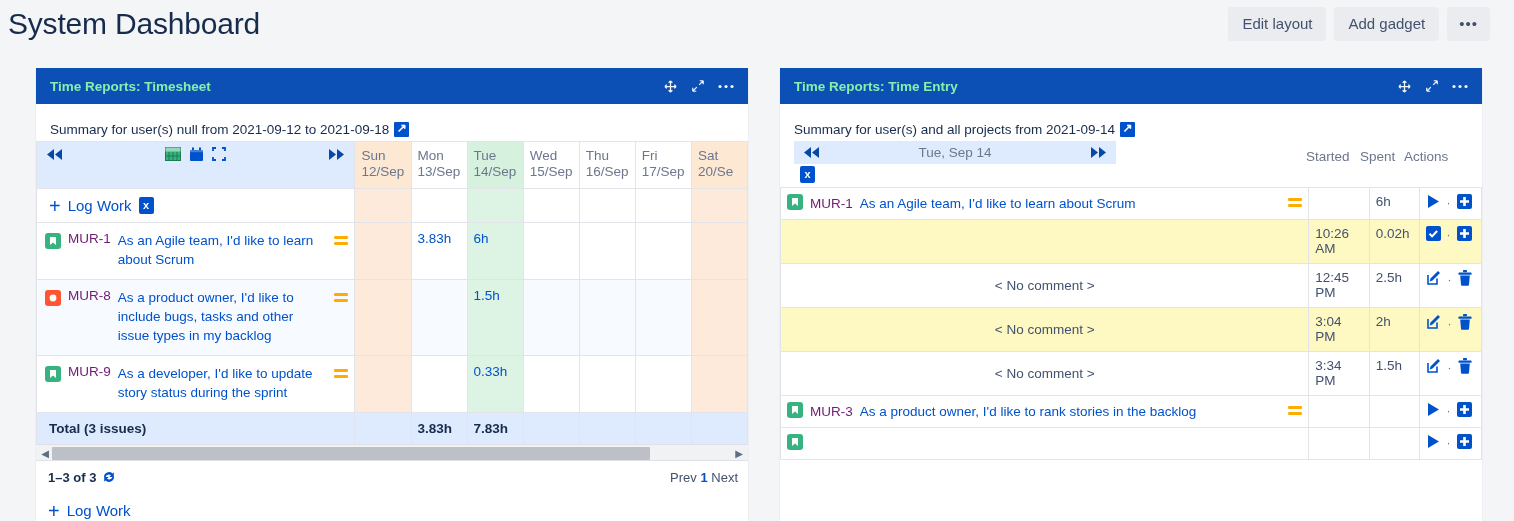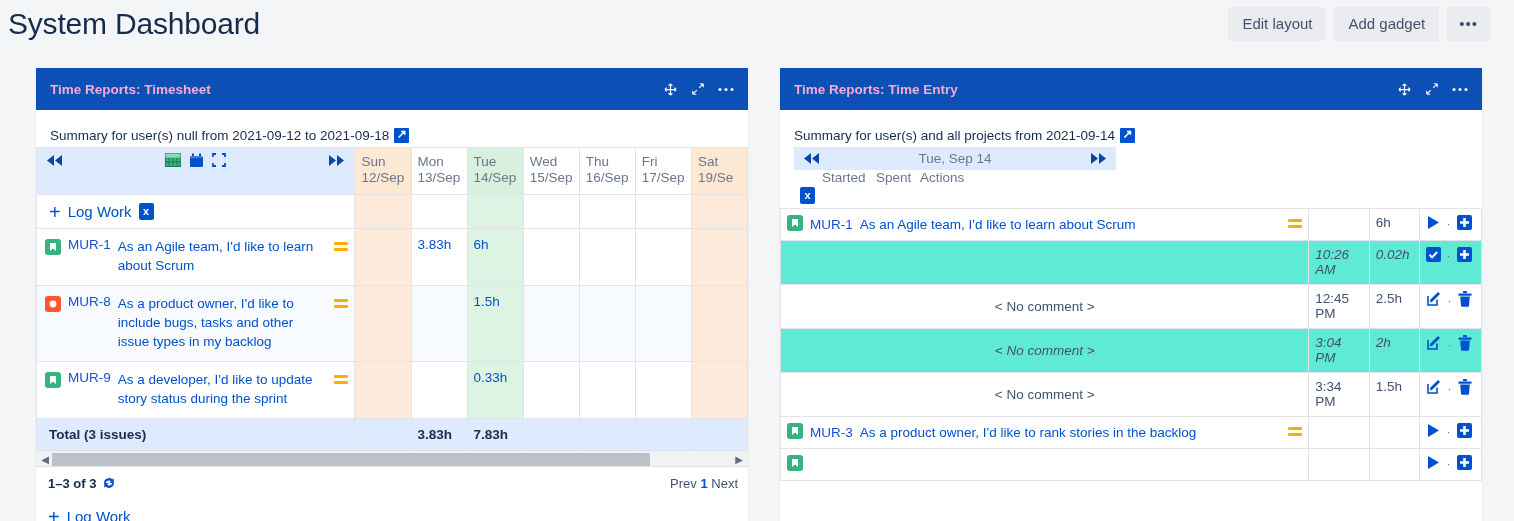--- a/index.html
+++ b/index.html
@@ -25,21 +25,21 @@
     padding:0 14px; height:34px; line-height:34px; cursor:pointer;
     white-space:nowrap;
   }
   .btn.dots { padding:0 12px; letter-spacing:1px; font-size:15px; }
 
   
   .gadget { position:absolute; background:#fff; box-shadow:0 1px 1px rgba(9,30,66,.15); }
   .g-left  { left:36px;  top:68px; width:712px; height:460px; }
   .g-right { left:780px; top:68px; width:702px; height:460px; }
   .g-head {
-    height:42px; background:#0c4fb5; color:#f9a8d4;
+    height:36px; background:#0c4fb5; color:#86efac;
     display:flex; align-items:center; padding:0 14px;
     font-size:13.5px; font-weight:bold;
   }
   .g-head .ttl { flex:1; white-space:nowrap; }
   .g-head .hicons { display:flex; align-items:center; gap:13px; opacity:.95; }
   .g-head svg { display:block; }
   .g-body { position:relative; padding:0; overflow:hidden; }
 
   
   .summary {
@@ -84,21 +84,21 @@
     padding:6px 22px 8px 6px; line-height:16px;
   }
   .dh-wknd{ background:#fde8d4; }
   .dh-today{ background:#d6f2df;margin-top:16px; }
   .c-wknd{ background:#fdeada; }
   .c-today{ background:#ddf4e5; }
 
   td.issue { padding:8px 6px 10px 8px; }
   .irow { display:flex; align-items:flex-start; gap:7px; }
   .ityp { flex:0 0 auto; margin-top:2px; }
-  .ikey { color:#1d4ed8; white-space:nowrap; flex:0 0 auto; }
+  .ikey { color:#701a75; white-space:nowrap; flex:0 0 auto; }
   .isum { color:#0052cc; flex:1 1 auto; line-height:19px; }
   .prio { flex:0 0 auto; margin-top:3px; }
 
   td.hrs { padding:8px 6px; color:#0052cc; font-size:13.5px; }
   tr.alt td { background:#f7faff; }
   tr.alt td.c-wknd{ background:#fdeada; }
   tr.alt td.c-today{ background:#ddf4e5; }
 
   tr.total td { background:#deebff; font-weight:bold; color:#172b4d; padding:8px 6px; }
   tr.total td.tlabel{ padding-left:12px; }
@@ -116,36 +116,36 @@
   .pager{ display:flex; align-items:center; padding:8px 10px 0 12px; font-size:13px; color:#172b4d;}
   .pager .cnt{display:flex;align-items:center;gap:5px;}
   .pager .cnt b{font-weight:bold;}
   .pager .sp{flex:1;}
   .pager .pg{color:#42526e;}
   .pager .pg b{color:#0052cc;}
   .refresh{color:#0052cc;font-size:15px;line-height:12px;cursor:pointer;}
 
   
   .te-nav-wrap{ position:relative; padding:0 14px; }
-  .te-navrow { display:flex; align-items:flex-start;flex-direction:column; }
+  .te-navrow { display:flex; align-items:flex-end; }
   .te-nav {
     width:322px; height:23px; background:#deebff; color:#0747a6;
     display:flex; align-items:center; padding:0 8px;
   }
   .te-nav .lbl{ flex:1; text-align:center; color:#6b778c; font-size:13.5px;}
   .te-heads{ flex:1; display:flex; justify-content:flex-end; align-items:center; gap:0; padding-right:4px;margin-left:28px;}
   .te-heads span{ color:#6b778c; font-size:13.5px; text-align:left;}
   .te-h-started{width:54px;}
   .te-h-spent{width:44px;}
   .te-h-actions{width:60px;}
   .te-xls{ margin:2px 0 0 6px; }
 
   .tetable{ width:100%; border-collapse:collapse; table-layout:fixed; font-size:13.5px; }
   .tetable td{ border:1px solid #e2e4ea; padding:6px 6px; vertical-align:top; color:#42526e;}
-  .tetable tr.alt td{ background:#5eead4;font-style:italic; }
+  .tetable tr.alt td{ background:#fef9c3; }
   .te-issue{ display:flex; align-items:center; gap:7px; }
   .te-issue .isum{ white-space:nowrap; overflow:hidden; text-overflow:ellipsis;}
   .te-cmt{ text-align:center; color:#172b4d; }
   .te-time{ color:#6b778c; }
   .te-act{ display:flex; align-items:center; gap:6px; color:#0052cc; }
   .te-act .dot{ color:#6b778c; font-size:12px; }
 </style>
 </head>
 <body>
 
@@ -262,21 +262,21 @@
           <th class="dayh">
             <div>Thu</div>
             <div>16/Sep</div>
           </th>
           <th class="dayh">
             <div>Fri</div>
             <div>17/Sep</div>
           </th>
           <th class="dayh dh-wknd">
             <div>Sat</div>
-            <div>19/Se</div>
+            <div>20/Se</div>
           </th>
         </tr>
 
         <tr>
           <td>
             <div class="logwork">
               <span class="plus">+</span>
               <span>Log Work</span>
               <span class="xls"></span>
             </div>

